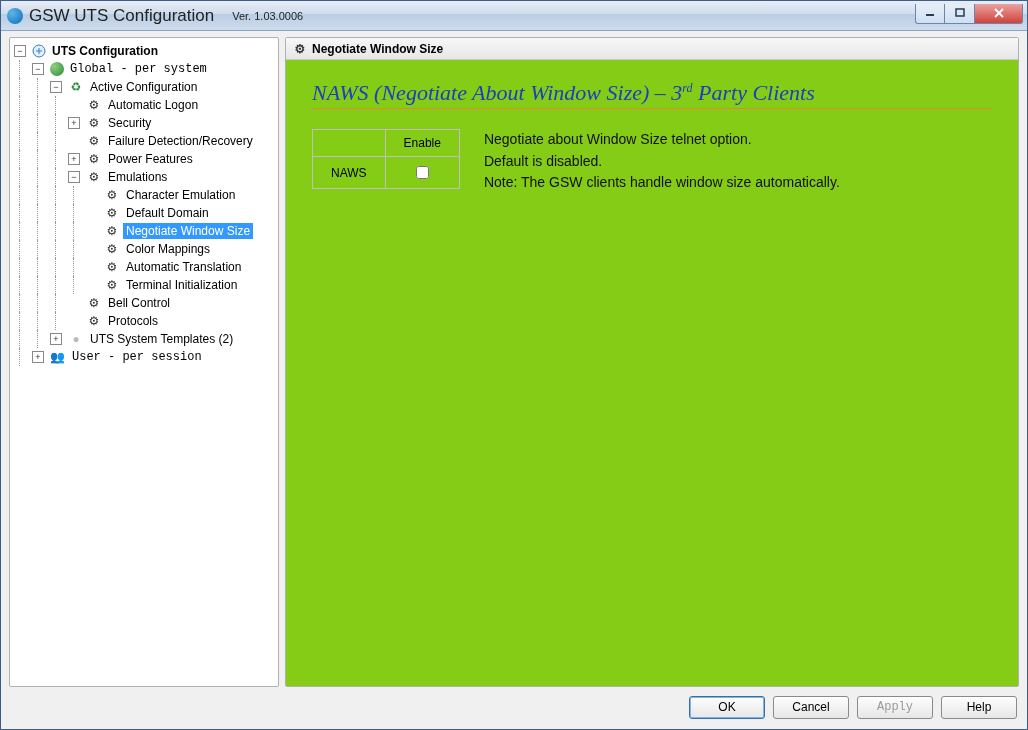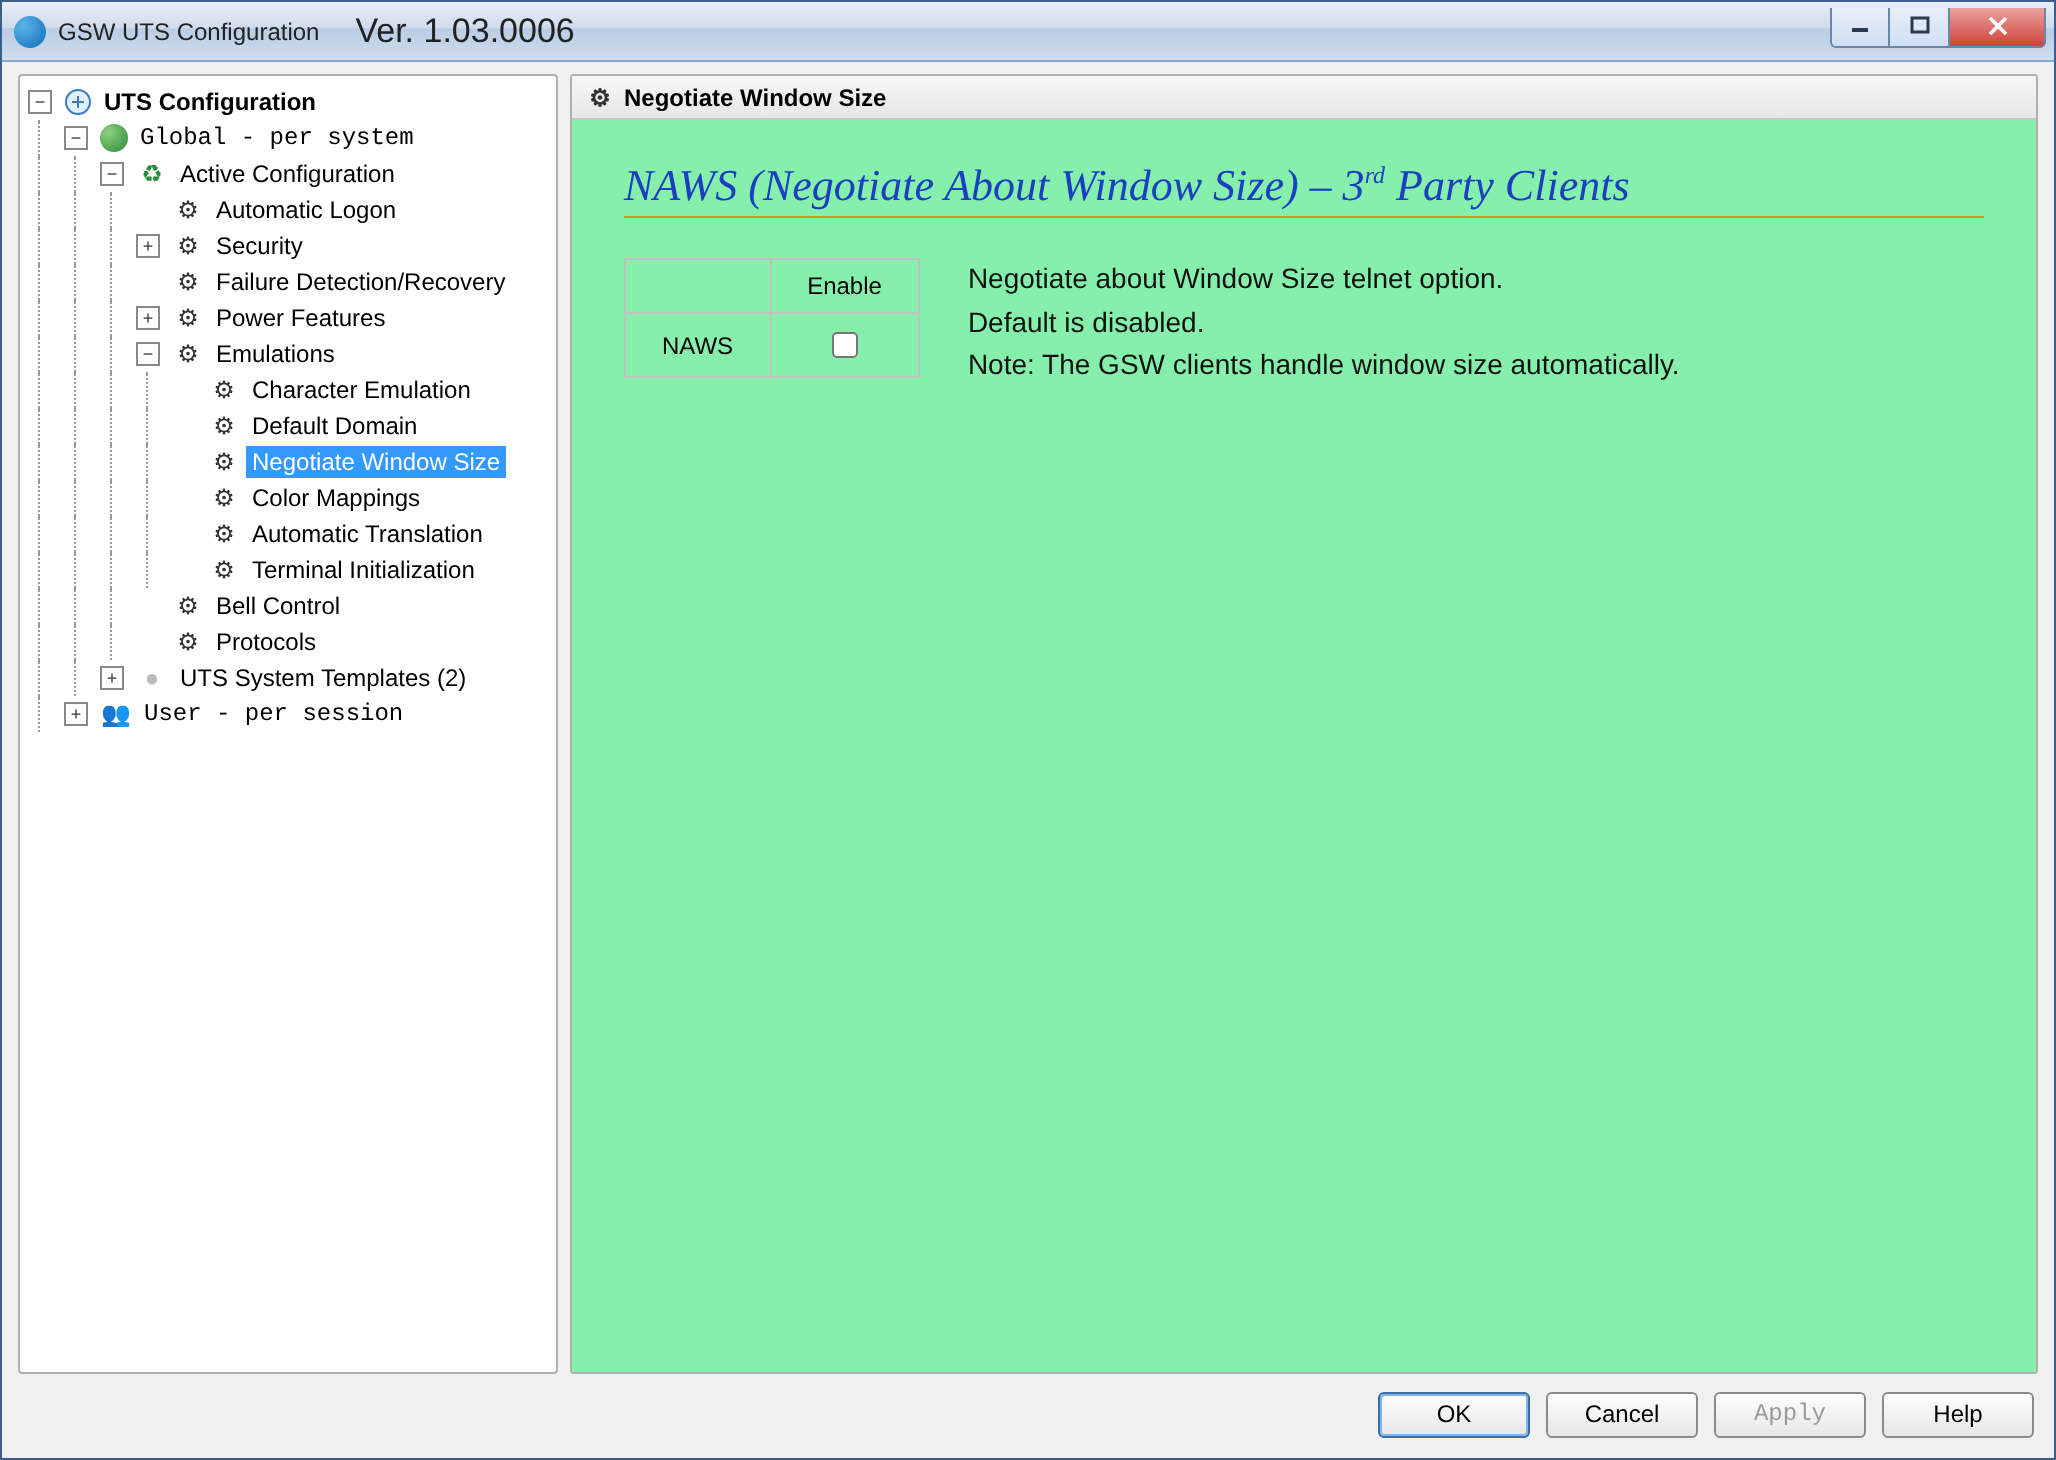--- a/index.html
+++ b/index.html
@@ -4,22 +4,22 @@
 <style>
   * { box-sizing: border-box; }
   html, body { margin: 0; padding: 0; font-family: "Segoe UI", Tahoma, sans-serif; font-size: 12px; }
   body { background: linear-gradient(to bottom, #5a7fb0 0%, #3d5f8f 40%, #2a4a2a 55%, #1a3a1a 100%); width: 1028px; height: 730px; overflow: hidden; position: relative; }
 
   .window { position: absolute; top: 0; left: 0; right: 0; bottom: 0; background: #f0f0f0; border: 1px solid #3b5d8a; display: flex; flex-direction: column; box-shadow: 0 0 8px rgba(0,0,0,0.4); }
 
   
   .titlebar { height: 30px; background: linear-gradient(to bottom, #e8eef7 0%, #cfdcec 45%, #b9cde4 46%, #d0dced 100%); display: flex; align-items: center; padding: 0 0 0 6px; border-bottom: 1px solid #8aa7c9; }
   .title-icon { width: 16px; height: 16px; background: radial-gradient(circle at 30% 30%, #5fb4e8, #0b6fb8); border-radius: 50%; margin-right: 6px; }
-  .title-text { flex: 0 0 auto; font-size: 12px; color: #222; }
-  .title-ver { margin-left: 18px; font-size: 17px; color: #222; }
+  .title-text { flex: 0 0 auto; font-size: 17px; color: #222; }
+  .title-ver { margin-left: 18px; font-size: 11px; color: #222; }
   .titlebar-spacer { flex: 1; }
   .winbtns { display: flex; height: 20px; margin-right: 4px; margin-top: -4px; }
   .winbtn { width: 30px; height: 20px; margin-left: 0; border: 1px solid #6a86aa; border-top: none; display:flex; align-items:center; justify-content:center; font-size: 10px; }
   .winbtn.min { background: linear-gradient(#e7eef7,#cfe0f2); border-radius: 0 0 0 3px; }
   .winbtn.max { background: linear-gradient(#e7eef7,#cfe0f2); border-left: none; }
   .winbtn.close { width: 48px; background: linear-gradient(#e9a3a0,#d1413a); border-radius: 0 0 3px 0; color: #fff; border-left: none; }
   .winbtn svg { display:block; }
 
   
   .client { flex: 1; display: flex; flex-direction: column; padding: 6px 8px 8px 8px; }
@@ -46,21 +46,21 @@
   .ticon.users::before { content:"👥"; font-size:12px; }
   .node-label { padding: 1px 3px; }
   .node-label.bold { font-weight: bold; }
   .node-label.mono { font-family: "Consolas","Courier New", monospace; }
   .node-label.selected { background: #3399ff; color: #fff; }
 
   
   .rheader { height: 22px; background: linear-gradient(#f7f7f7,#e7e7e7); border-bottom: 1px solid #c8c8c8; display:flex; align-items:center; padding: 0 6px; font-weight: bold; font-size: 12px; }
   .rheader .ticon.gear { margin-right: 4px; margin-left:0; }
 
-  .rbody { flex:1; padding: 20px 26px; overflow:auto; background:#86efac; }
+  .rbody { flex:1; padding: 20px 26px; overflow:auto; background:#84cc16; }
   .rtitle { font-family: Georgia, "Times New Roman", serif; font-style: italic; color: #1a3fbf; font-size: 22px; padding-bottom: 2px; border-bottom: 1px solid #e08a2a; margin-bottom: 20px; }
   .rtitle sup { font-size: 12px; }
 
   .content-row { display:flex; align-items:flex-start; gap: 24px; }
   .opt-table { border: 1px solid #c0c0c0; border-collapse: collapse; font-size: 12px; }
   .opt-table th, .opt-table td { border: 1px solid #c0c0c0; padding: 6px 18px; text-align:left; font-weight: normal; }
   .opt-table th.chk { text-align:center; }
   .opt-table td.chk { text-align:center; }
   .opt-table input[type=checkbox] { }
 

